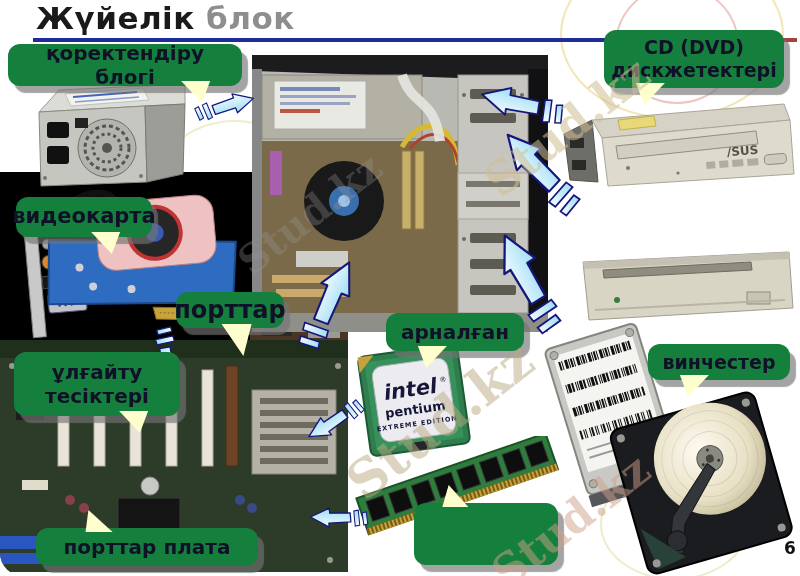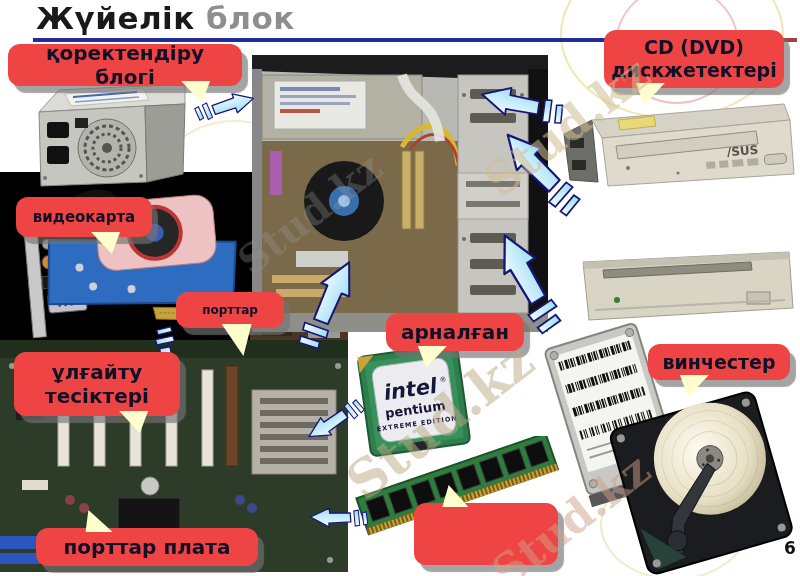--- a/index.html
+++ b/index.html
@@ -1,17 +1,17 @@
 <!DOCTYPE html>
 <html><head>
 <meta charset="utf-8">
 <style>
   html,body{margin:0;padding:0;background:#fff;}
   .stage{position:relative;width:800px;height:576px;background:#fff;overflow:hidden;
-         font-family:"DejaVu Sans","Liberation Sans",sans-serif;}
+         font-family:"DejaVu Sans","Liberation Sans",sans-serif;border-radius:23px;}
   
   .title{position:absolute;left:36px;top:0px;font-size:31px;font-weight:bold;color:#1a1a1a;z-index:20;letter-spacing:.5px;}
   .title .accent{color:#8e8e8e;}
   .rule{position:absolute;left:33px;top:38px;width:744px;height:4px;background:#1f2e96;z-index:15;}
   .rule-end{position:absolute;left:780px;top:38px;width:17px;height:4px;background:#a84040;z-index:15;}
   .page-num{position:absolute;left:784px;top:538px;font-size:17px;font-weight:bold;color:#111;z-index:60;}
   
   .photo{position:absolute;z-index:10;}
   .photo svg{display:block;}
   #video-bg{left:0;top:172px;width:262px;height:173px;background:#000;z-index:8;}
@@ -29,36 +29,36 @@
   .arrow{position:absolute;z-index:30;transform-origin:center;overflow:visible;}
   #arr-psu{left:194px;top:94px;width:62px;height:24px;transform:rotate(-15deg);}
   #arr-cd{left:476px;top:89px;width:92px;height:32px;transform:rotate(-165deg);}
   #arr-floppy{left:485px;top:153px;width:110px;height:38px;transform:rotate(-131deg);}
   #arr-hdd{left:445px;top:262px;width:165px;height:40px;transform:rotate(-116deg);}
   #arr-mobo{left:278px;top:286px;width:100px;height:36px;transform:rotate(-63deg);}
   #arr-down{left:132px;top:348px;width:70px;height:26px;transform:rotate(86deg);}
   #arr-cpu{left:303px;top:409px;width:64px;height:24px;transform:rotate(149deg);}
   #arr-ram{left:309px;top:506px;width:60px;height:24px;transform:rotate(182deg);}
   
-  .callout{position:absolute;background:#ef4444;border-radius:12px;
+  .callout{position:absolute;background:#15803d;border-radius:12px;
            box-shadow:6px 7px 1px rgba(115,115,115,.65);
            display:flex;align-items:center;justify-content:center;text-align:center;
            z-index:40;font-weight:bold;color:#101028;}
   .callout-text{white-space:pre-line;line-height:1.2;padding:2px 8px;}
   .tail{position:absolute;width:0;height:0;}
   .tail-dr{bottom:-17px;right:26px;border-left:9px solid transparent;border-right:20px solid transparent;border-top:22px solid #ffffcd;transform:skewX(28deg);}
   .tail-dl{bottom:-17px;left:26px;border-right:9px solid transparent;border-left:20px solid transparent;border-top:22px solid #ffffcd;transform:skewX(-28deg);}
   .tail-d{bottom:-28px;left:45%;border-left:15px solid transparent;border-right:15px solid transparent;border-top:32px solid #ffffcd;transform:skewX(12deg);}
   .tail-ul{top:-18px;left:22px;border-right:7px solid transparent;border-left:19px solid transparent;border-bottom:22px solid #ffffcd;transform:skewX(30deg);}
   .tail-u{top:-18px;left:46px;border-left:10px solid transparent;border-right:17px solid transparent;border-bottom:22px solid #ffffcd;transform:skewX(18deg);}
   #co-psu{left:8px;top:44px;width:234px;height:42px;font-size:20px;}
   #co-cd{left:604px;top:30px;width:180px;height:58px;font-size:19px;}
-  #co-video{left:16px;top:197px;width:136px;height:40px;font-size:15px;}
+  #co-video{left:16px;top:197px;width:136px;height:40px;font-size:21px;}
   #co-floppy{left:600px;top:193px;width:190px;height:76px;font-size:19px;}
-  #co-ports{left:176px;top:292px;width:108px;height:36px;font-size:12px;}
+  #co-ports{left:176px;top:292px;width:108px;height:36px;font-size:24px;}
   #co-cpu{left:386px;top:313px;width:138px;height:38px;font-size:20px;}
   #co-slots{left:14px;top:352px;width:166px;height:64px;font-size:20px;}
   #co-hdd{left:648px;top:344px;width:142px;height:36px;font-size:19px;}
   #co-mobo{left:36px;top:528px;width:222px;height:38px;font-size:20px;}
   #co-ram{left:414px;top:503px;width:144px;height:62px;font-size:19px;}
   
   .wm{position:absolute;font-family:"DejaVu Serif","Liberation Serif",serif;font-weight:bold;
       transform:rotate(-38deg);z-index:50;pointer-events:none;}
   #wm1{left:470px;top:100px;font-size:46px;color:rgba(205,190,145,.55);}
   #wm2{left:225px;top:190px;font-size:40px;color:rgba(150,150,150,.32);}

